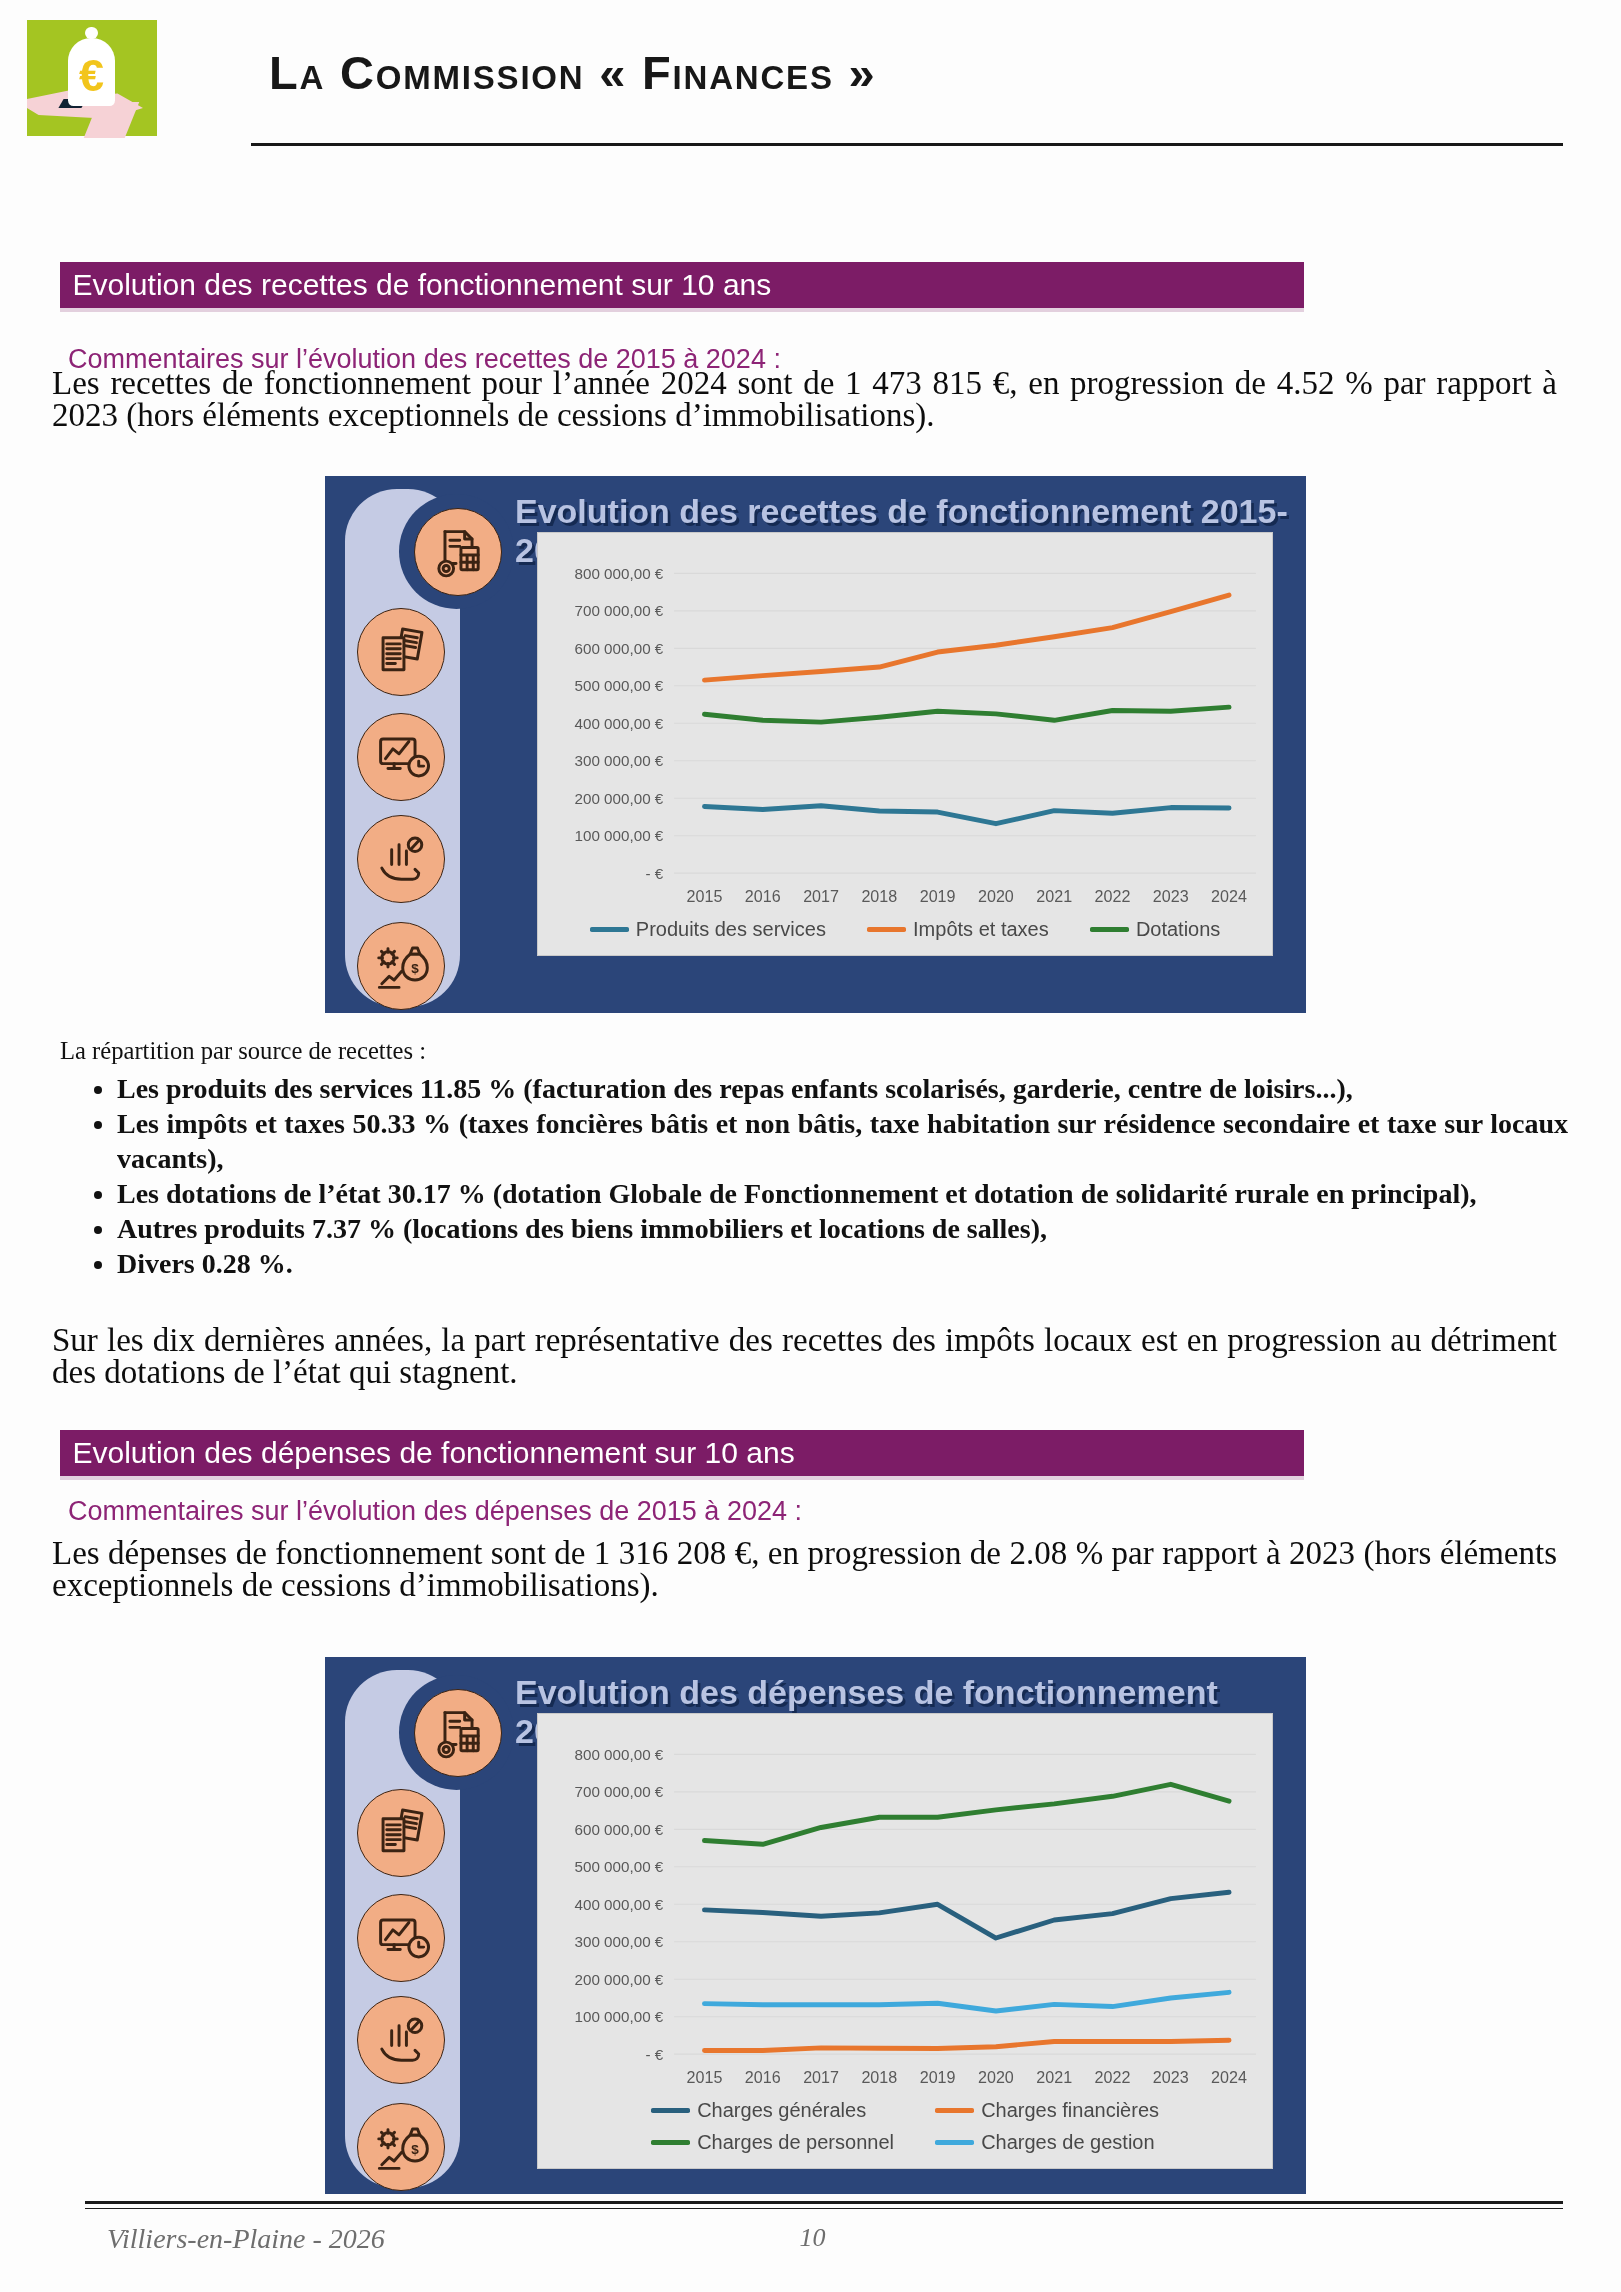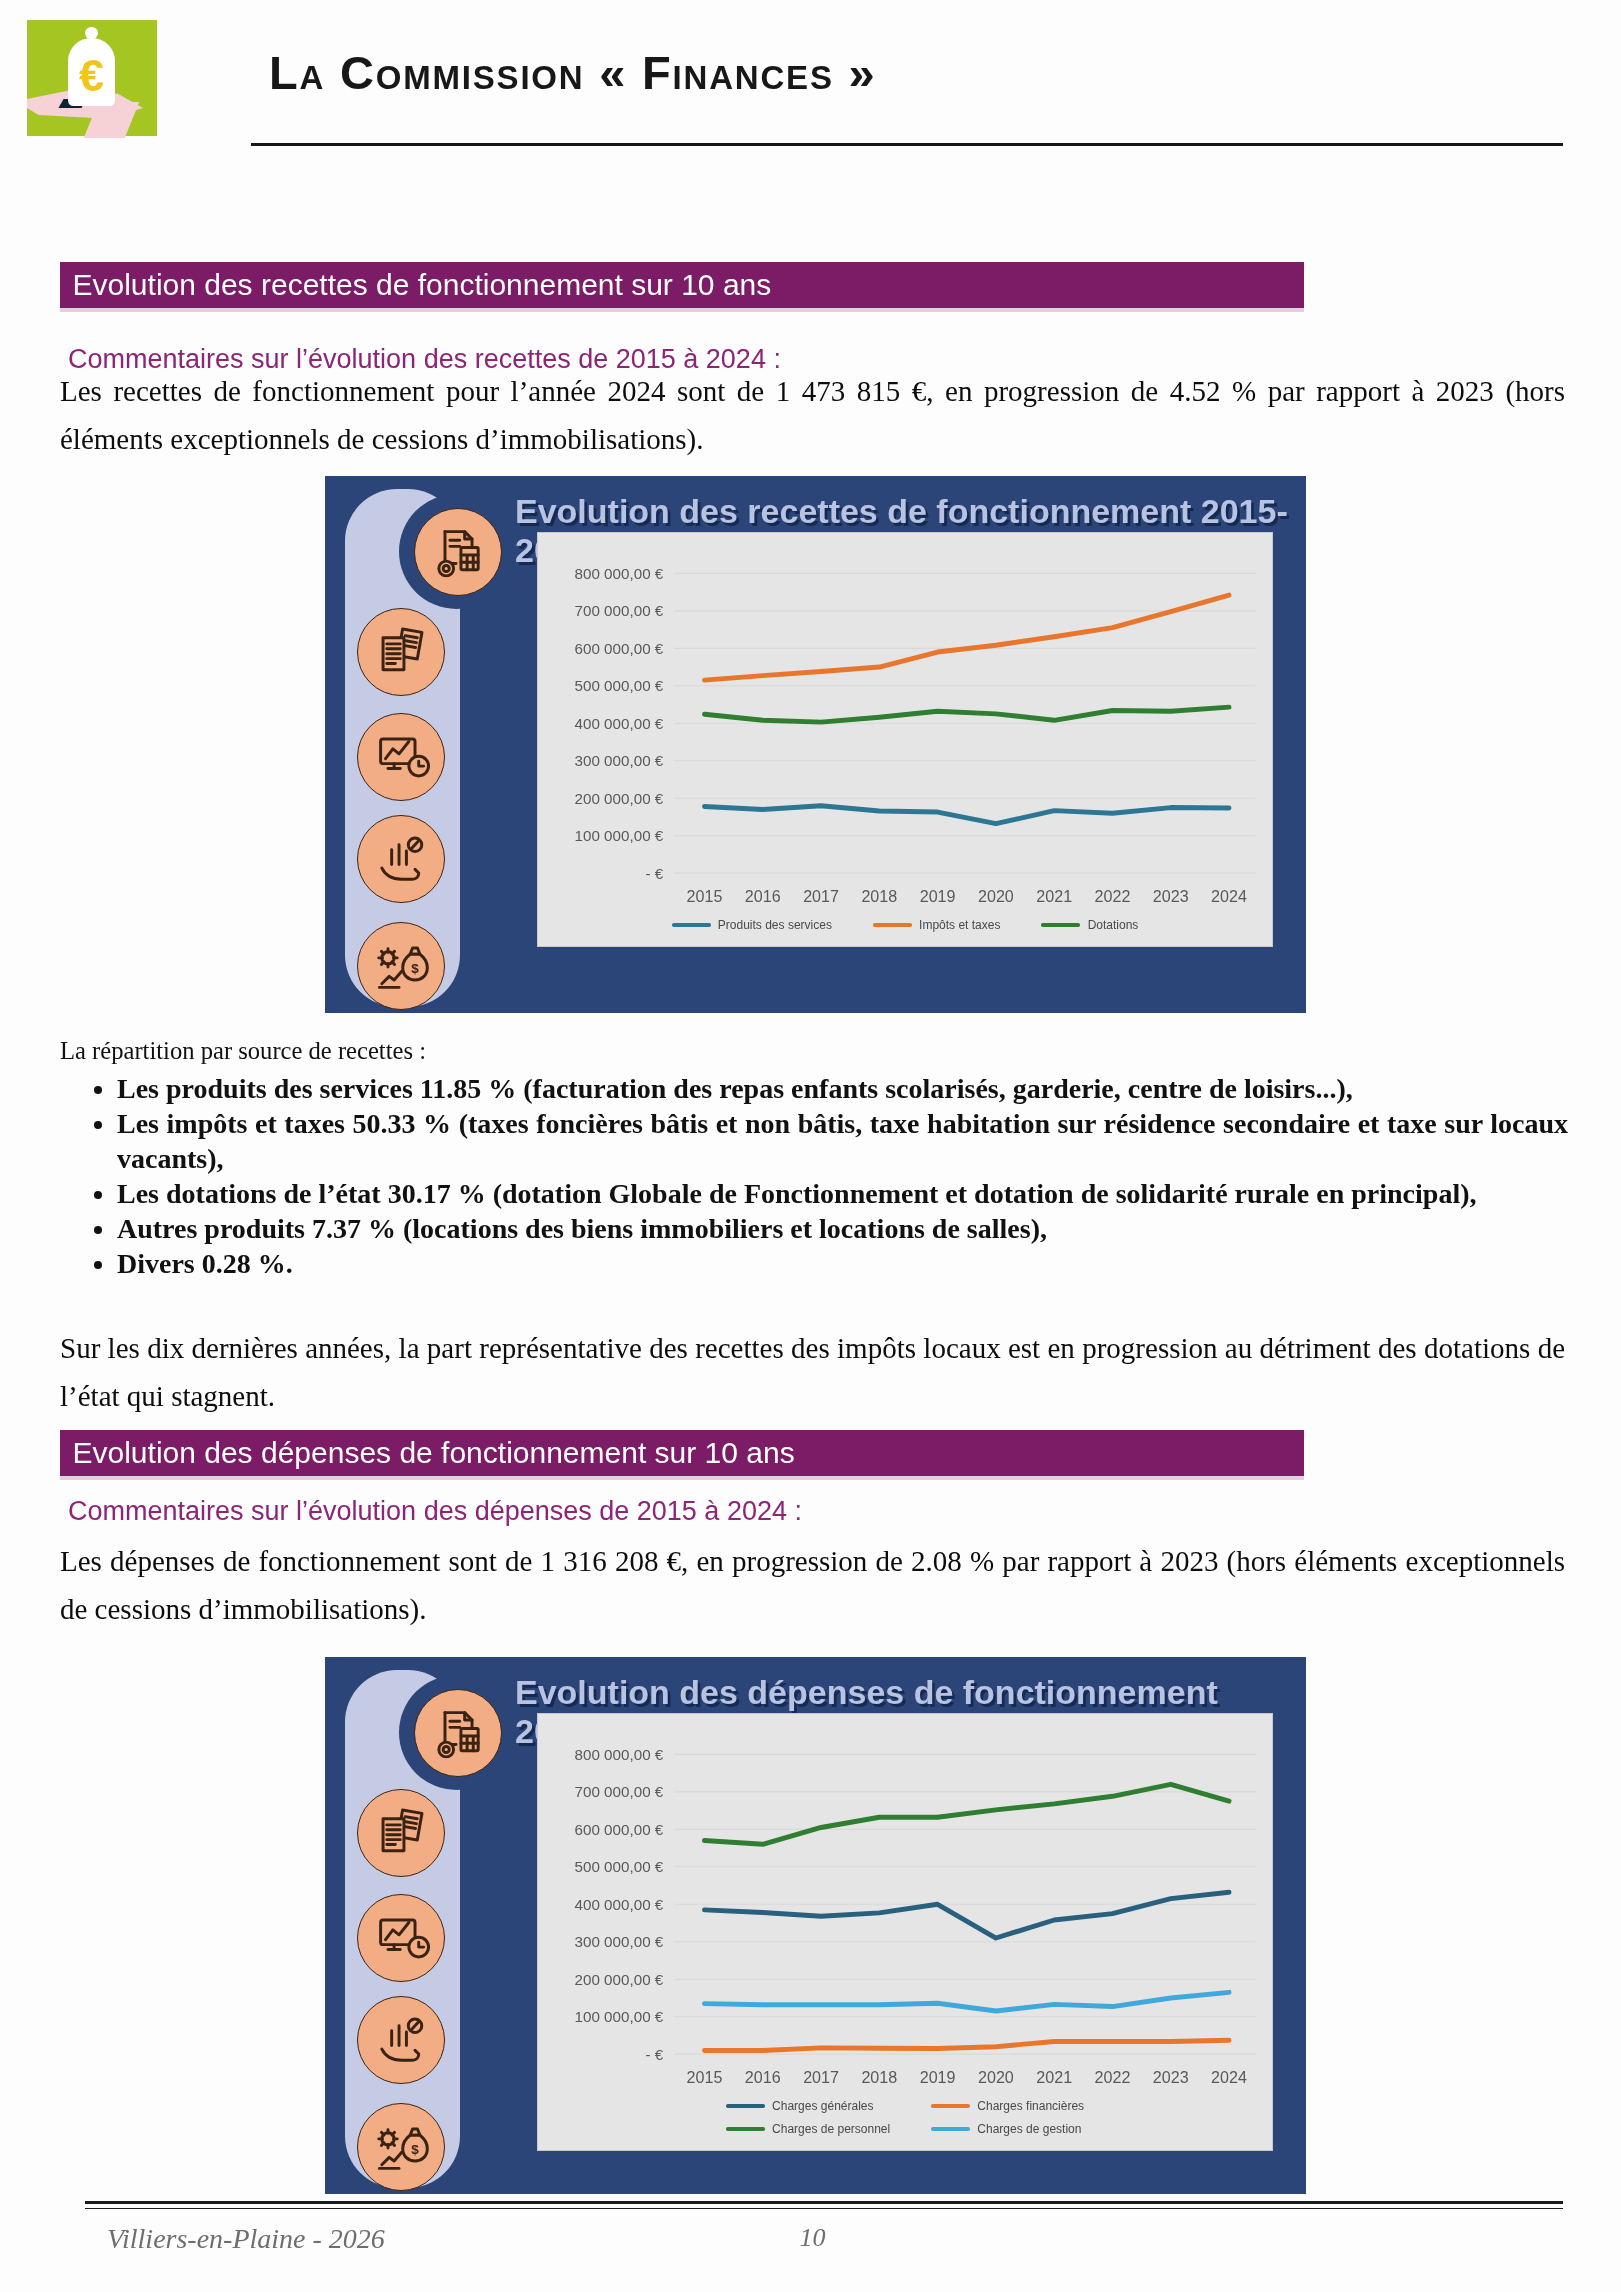--- a/index.html
+++ b/index.html
@@ -23,21 +23,21 @@
       font-family:"Liberation Sans",sans-serif;font-variant:small-caps;letter-spacing:1.8px;
       font-size:47px;font-weight:700;color:#181818;}
   #header-rule{position:absolute;left:251px;top:143px;width:1312px;height:0;border-top:3.6px solid #181818;}
 
   
   .banner{position:absolute;left:60px;width:1244px;height:50px;background:#7c1c66;
       border-bottom:4.5px solid #e3d0de;display:flex;align-items:center;
       font-family:"Liberation Sans",sans-serif;font-size:30px;color:#fff;padding-left:12.5px;box-sizing:border-box;}
   .subtitle{position:absolute;left:68px;font-family:"Liberation Sans",sans-serif;
       font-size:27px;font-weight:500;color:#8d2476;}
-  .para{position:absolute;left:60px;width:1505px;font-size:29px;line-height:48px;
+  .para{position:absolute;left:52px;width:1505px;font-size:33px;line-height:32px;
       text-align:justify;color:#0d0d0d;hyphens:manual;}
 
   
   #repartition-title{position:absolute;left:60px;top:1037px;font-size:24.6px;}
   #bullets{position:absolute;left:90px;top:1071px;width:1451px;margin:0;padding:0 0 0 27px;}
   #bullets li{font-size:28px;line-height:35px;text-align:justify;margin-bottom:0;font-weight:bold;}
 
   
   .panel{position:absolute;left:325px;width:981px;height:537px;background:#2b4579;}
   .pill{position:absolute;left:19.7px;top:12.5px;width:115px;height:518px;background:#c5cbe4;border-radius:52px;}
@@ -57,21 +57,21 @@
   .chart-title{position:absolute;left:190px;top:16px;width:779px;
       font-family:"Liberation Sans",sans-serif;font-size:34px;font-weight:bold;color:#b8c3e2;
       text-shadow:2.7px 2.7px 0 #152a52;}
   .chart-card{position:absolute;left:212px;top:56px;width:734px;background:#e5e5e5;
       border:0.9px solid #c9c9c9;}
   .chart-card svg{display:block;width:734px;height:385px;}
   .legend{display:grid;justify-content:center;column-gap:41px;row-gap:9px;padding-bottom:14.3px;}
   .legend.cols3{grid-template-columns:repeat(3,auto);}
   .legend.cols2{grid-template-columns:repeat(2,auto);}
   .legend-item{display:flex;align-items:center;gap:7.2px;
-      font-family:"Liberation Sans",sans-serif;font-size:12px;color:#494949;}
+      font-family:"Liberation Sans",sans-serif;font-size:20px;color:#494949;}
   .legend-swatch{display:inline-block;width:39px;height:4.5px;border-radius:1.8px;}
 
   
   #footer-rule{position:absolute;left:85px;top:2201px;width:1478px;height:3.6px;
       border-top:3.6px solid #1b1b1b;border-bottom:0.9px solid #1b1b1b;}
   #footer-left{position:absolute;left:107px;top:2223px;font-style:italic;font-size:28px;color:#6e6e6e;}
   #footer-page{position:absolute;left:60px;top:2223px;width:1505px;text-align:center;
       font-style:italic;font-size:26px;color:#6e6e6e;}
 </style>
 </head>

